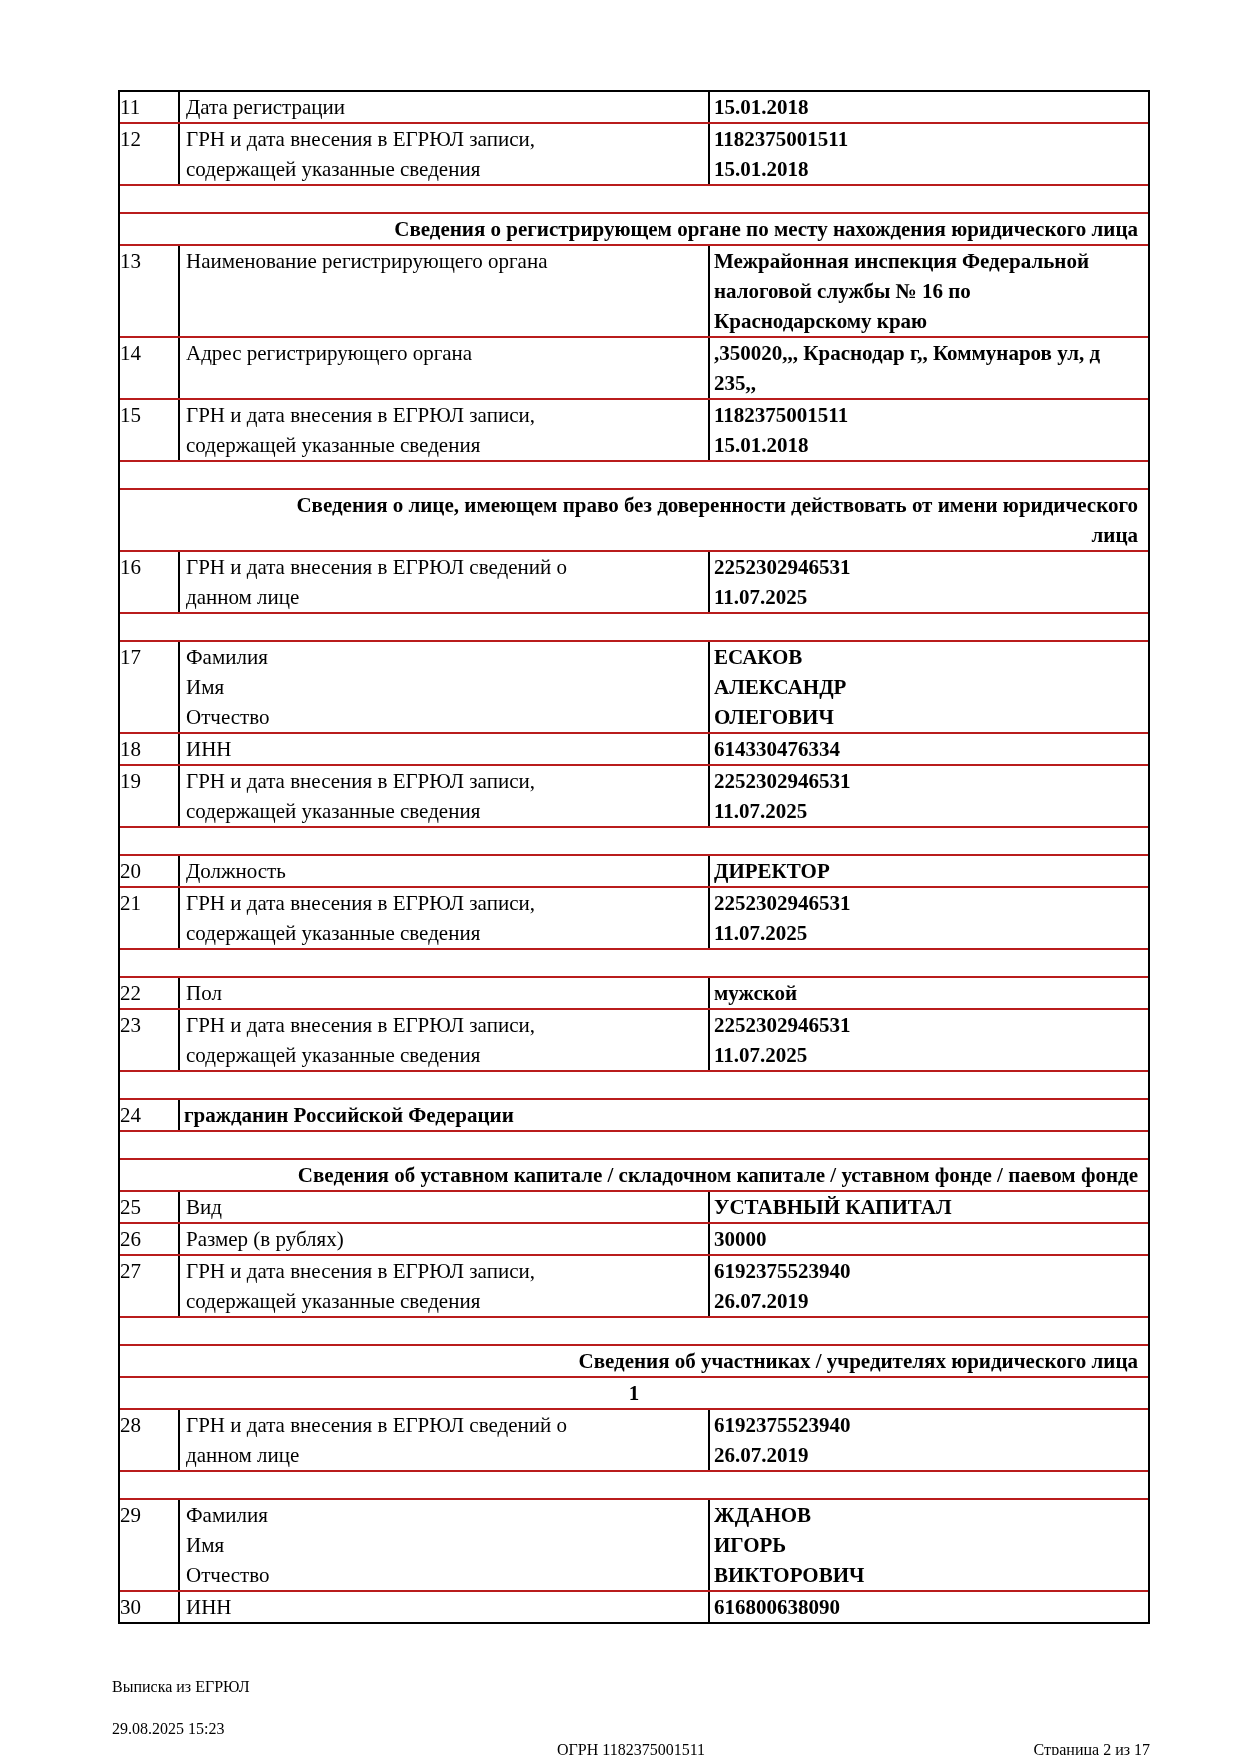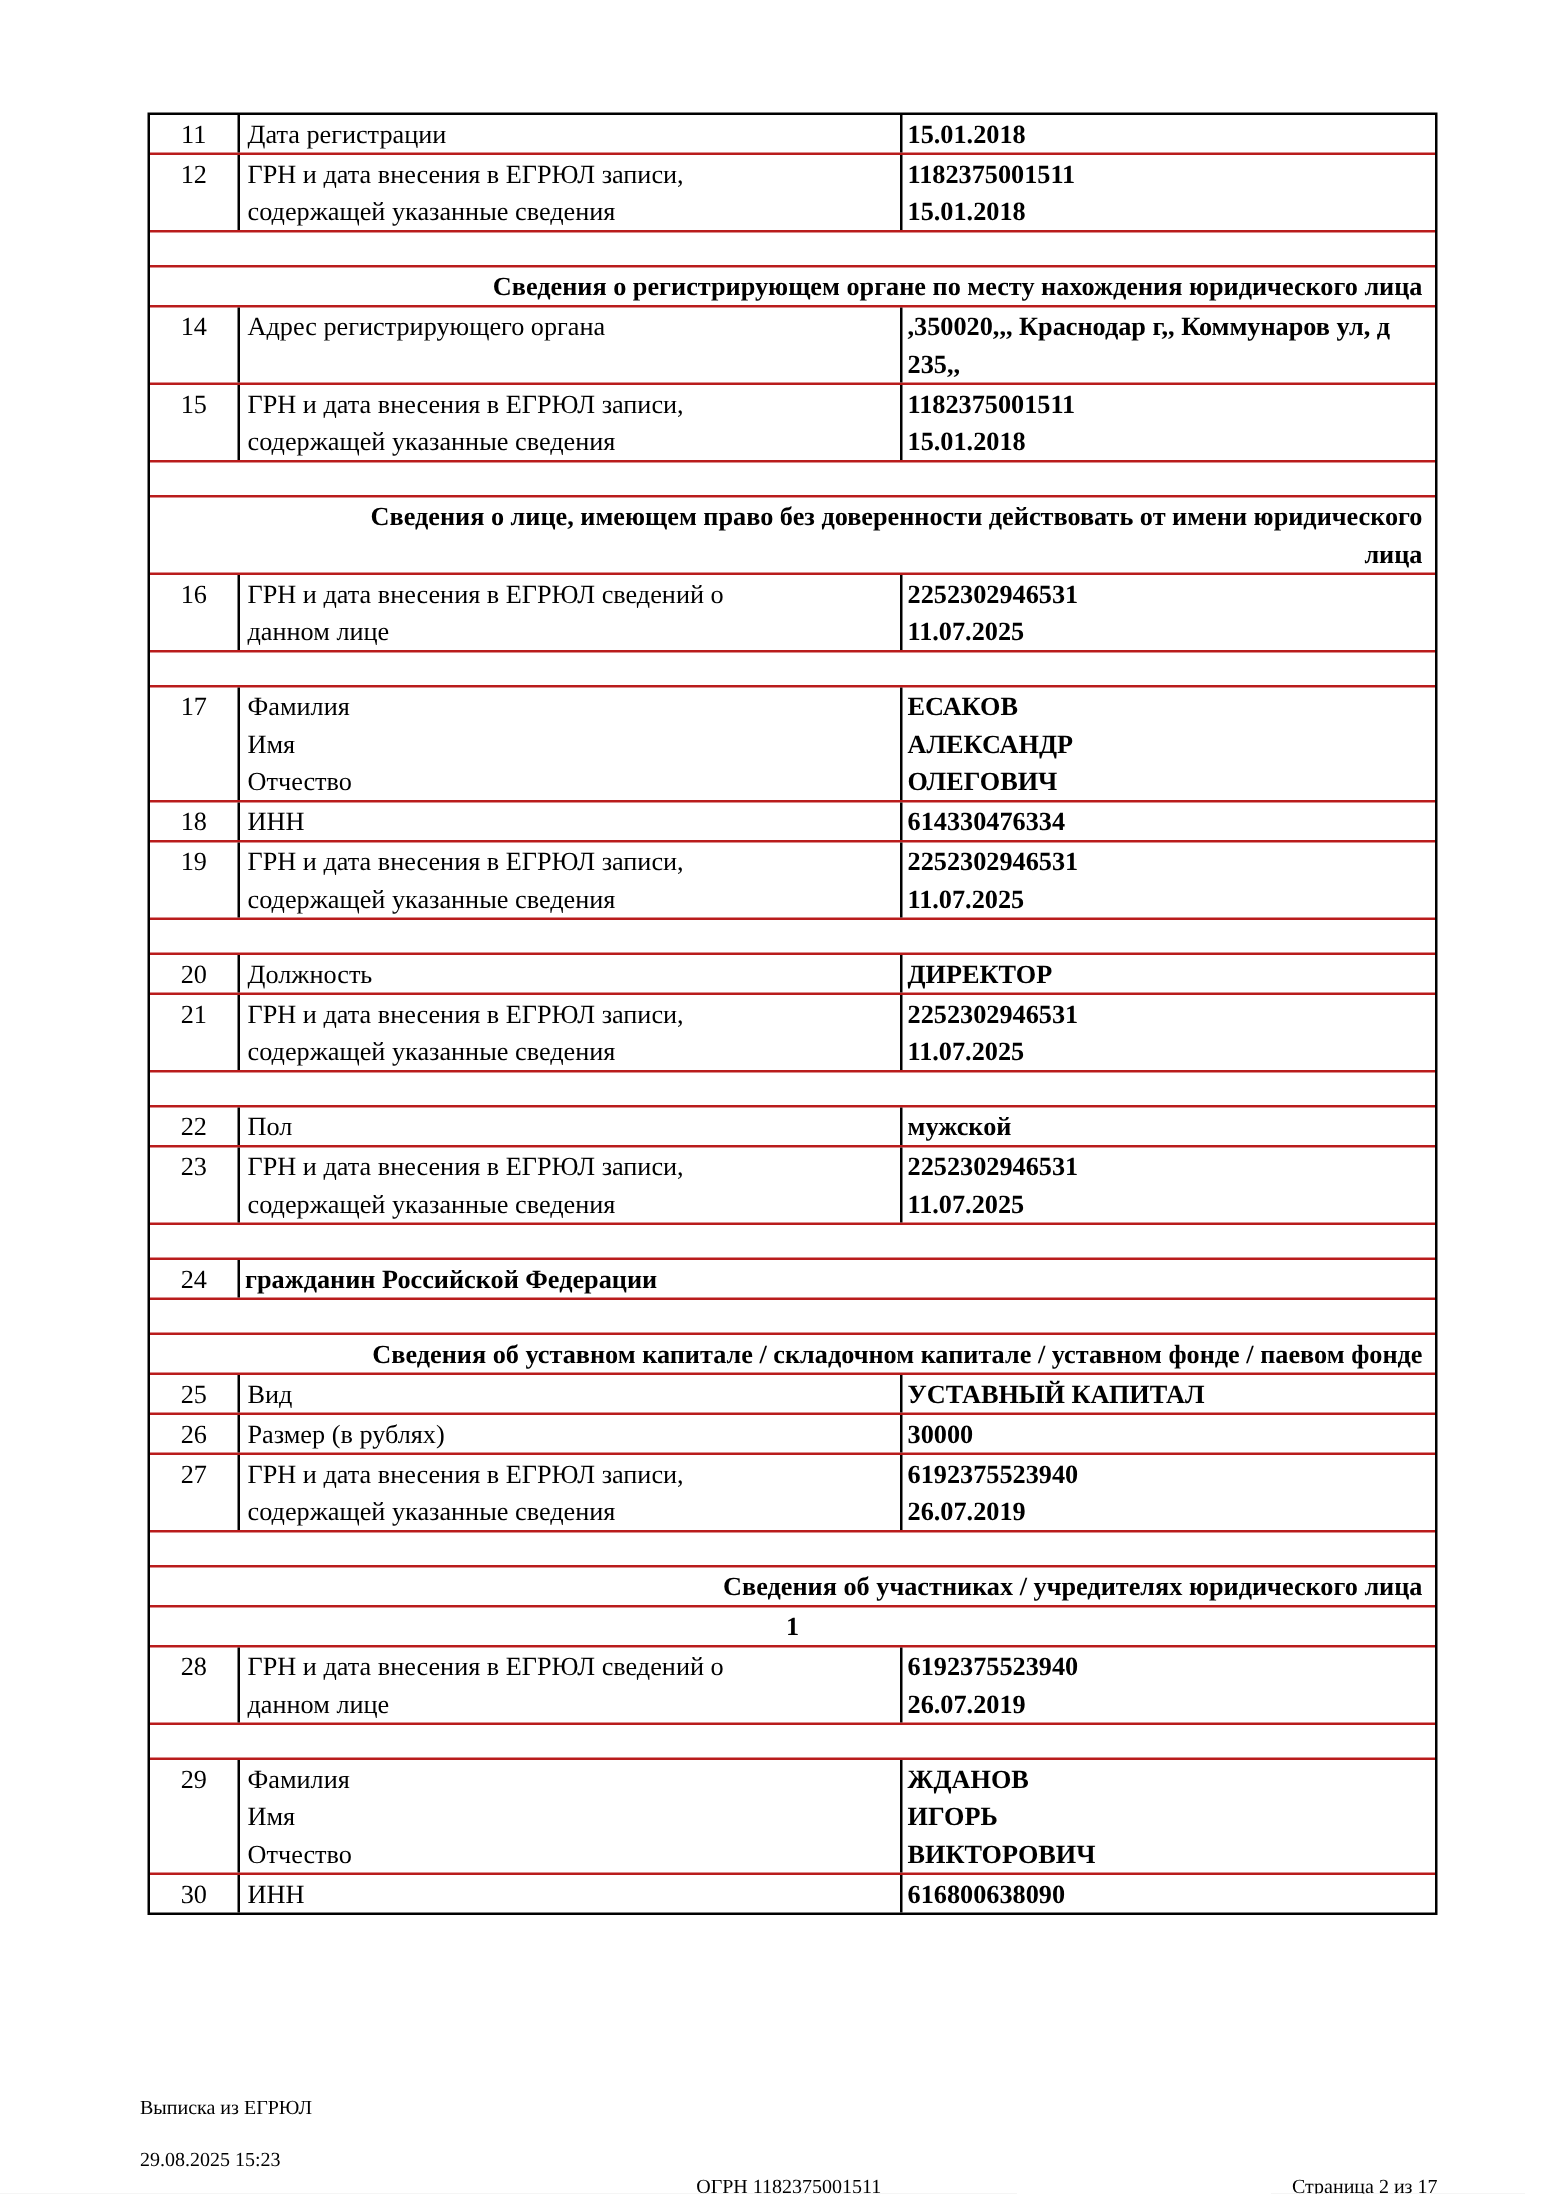--- a/index.html
+++ b/index.html
@@ -25,23 +25,22 @@
   .block:first-child { border-top: none; }
   .trow { display: flex; align-items: stretch; }
   .c {
     white-space: pre-line;
     font-size: 21px;
     line-height: 30px;
     padding: 0 4px;
     box-sizing: border-box;
   }
   .num {
-    width: 72px;
+    width: 60px;
     flex: none;
-    text-align: center;
     border-right: 2px solid #000;
     padding: 0;
   }
   .lab {
     width: 530px;
     flex: none;
     border-right: 2px solid #000;
     padding-left: 6px;
   }
   .val { flex: 1; padding-left: 4px; font-weight: bold; }
@@ -91,20 +90,27 @@
       <div class="c lab">ГРН и дата внесения в ЕГРЮЛ записи,
 содержащей указанные сведения</div>
       <div class="c val">1182375001511
 15.01.2018</div>
     </div>
 
     <div class="block spacer"></div>
 
     <div class="block section">Сведения о регистрирующем органе по месту нахождения юридического лица</div>
 
+    <div class="block trow">
+      <div class="c num">13</div>
+      <div class="c lab">Наименование регистрирующего органа</div>
+      <div class="c val">Межрайонная инспекция Федеральной
+налоговой службы № 16 по
+Краснодарскому краю</div>
+    </div>
 
     <div class="block trow">
       <div class="c num">14</div>
       <div class="c lab">Адрес регистрирующего органа</div>
       <div class="c val">,350020,,, Краснодар г,, Коммунаров ул, д
 235,,</div>
     </div>
 
     <div class="block trow">
       <div class="c num">15</div>

